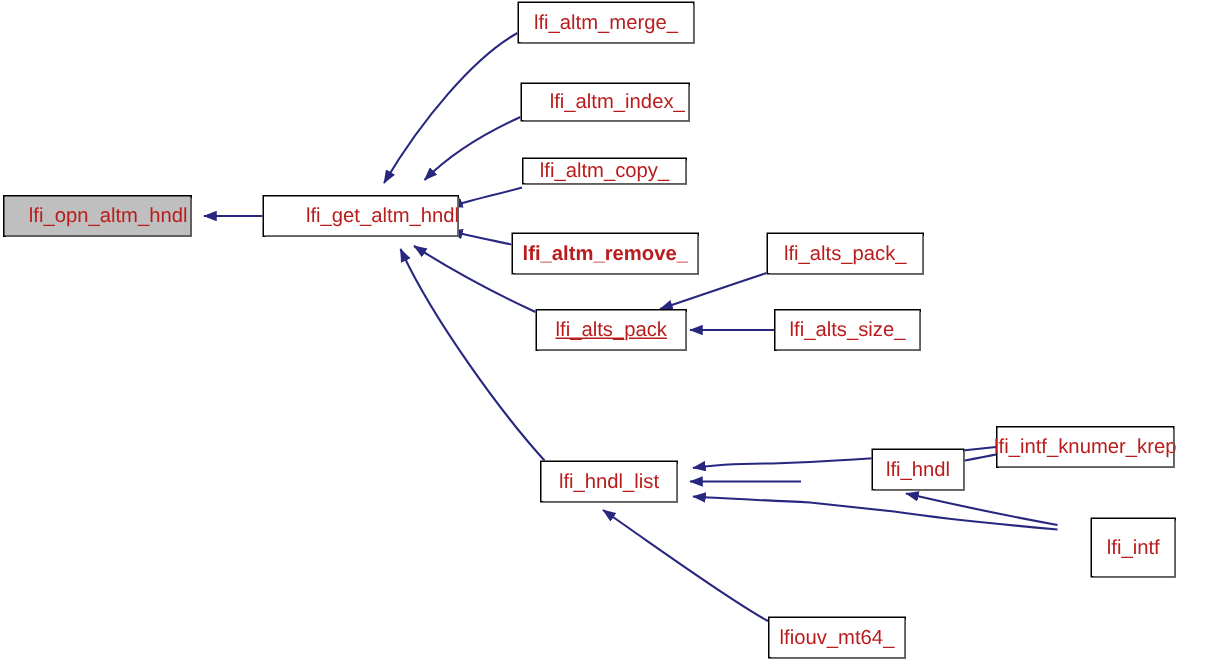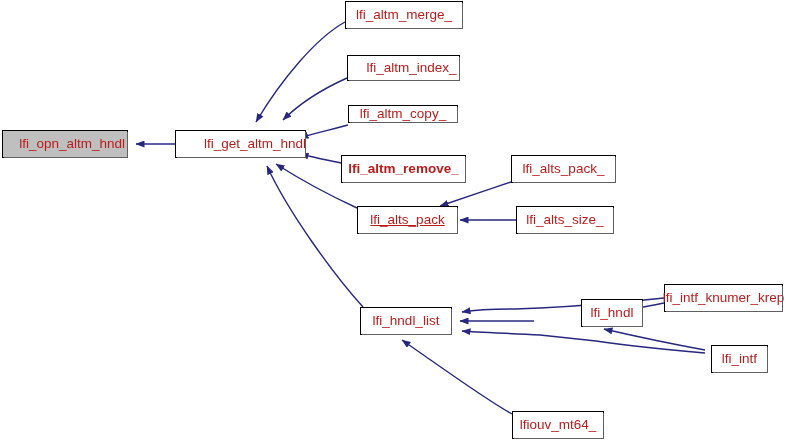--- a/index.html
+++ b/index.html
@@ -115,20 +115,20 @@
       </div>
       <div class="node-box" style="left: 360px; top: 307px; width: 92px; height: 28px; border-color: rgb(0, 0, 0); background: rgb(255, 255, 255);">
         <span class="node-label">lfi_hndl_list</span>
       </div>
       <div class="node-box" style="left: 534px; top: 299px; width: 62px; height: 28px; border-color: rgb(0, 0, 0); background: rgb(255, 255, 255); margin-left: 47px;">
         <span class="node-label">lfi_hndl</span>
       </div>
       <div class="node-box" style="left: 664px; top: 284px; width: 119px; height: 28px; border-color: rgb(0, 0, 0); background: rgb(255, 255, 255);">
         <span class="node-label">lfi_intf_knumer_krep</span>
       </div>
-      <div class="node-box" style="left: 711px; top: 345px; width: 57px; height: 28px; border-color: rgb(0, 0, 0); background: rgb(255, 255, 255);">
+      <div class="node-box" style="left: 727px; top: 345px; width: 57px; height: 40px; border-color: rgb(0, 0, 0); background: rgb(255, 255, 255);">
         <span class="node-label">lfi_intf</span>
       </div>
       <div class="node-box" style="left: 512px; top: 411px; width: 92px; height: 28px; border-color: rgb(0, 0, 0); background: rgb(255, 255, 255);">
         <span class="node-label">lfiouv_mt64_</span>
       </div>
     </div>
 </div>
 
 </body></html>

